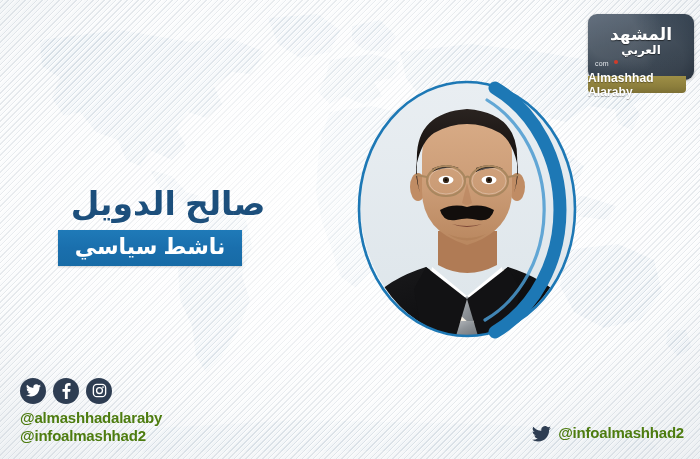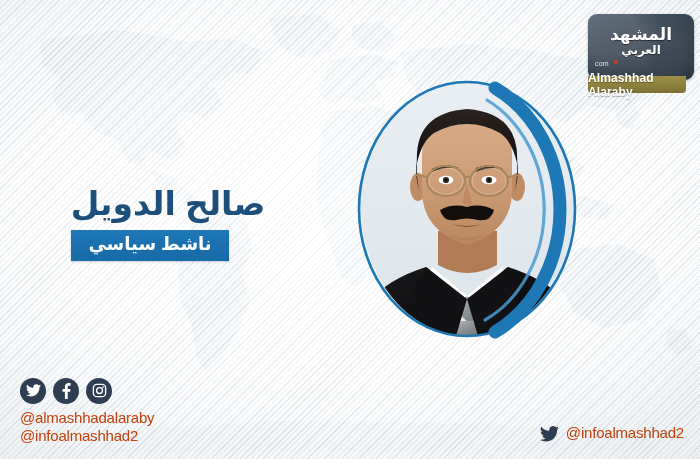--- a/index.html
+++ b/index.html
@@ -176,21 +176,21 @@
     letter-spacing: 0px;
     text-shadow: 0 1px 0 rgba(255,255,255,0.7);
     padding-left: 36px;
   }
   .role-badge {
     display: inline-block;
     margin-top: 8px;
     padding: 4px 17px 6px 17px;
     background: linear-gradient(180deg, #1f7ab8 0%, #1a6fad 50%, #176ba6 100%);
     color: #ffffff;
-    font-size: 18px;
+    font-size: 22px;
     font-weight: bold;
     line-height: 1.15;
     box-shadow: 0 1px 2px rgba(0,0,0,0.18);
   }
 
   
   .social-left {
     position: absolute;
     left: 20px;
     bottom: 13px;
@@ -205,23 +205,23 @@
     height: 26px;
     border-radius: 50%;
     background: #2e3d52;
     display: flex;
     align-items: center;
     justify-content: center;
   }
   .s-icon svg { display: block; }
   .s-icon.instagram { background: #2e3d52; }
   .handle {
-    color: #c2410c;
+    color: #4d7c0f;
     font-size: 15px;
-    font-weight: normal;
+    font-weight: bold;
     line-height: 1.25;
     letter-spacing: -0.2px;
   }
 
   
   .social-right {
     position: absolute;
     right: 16px;
     bottom: 16px;
     display: flex;

